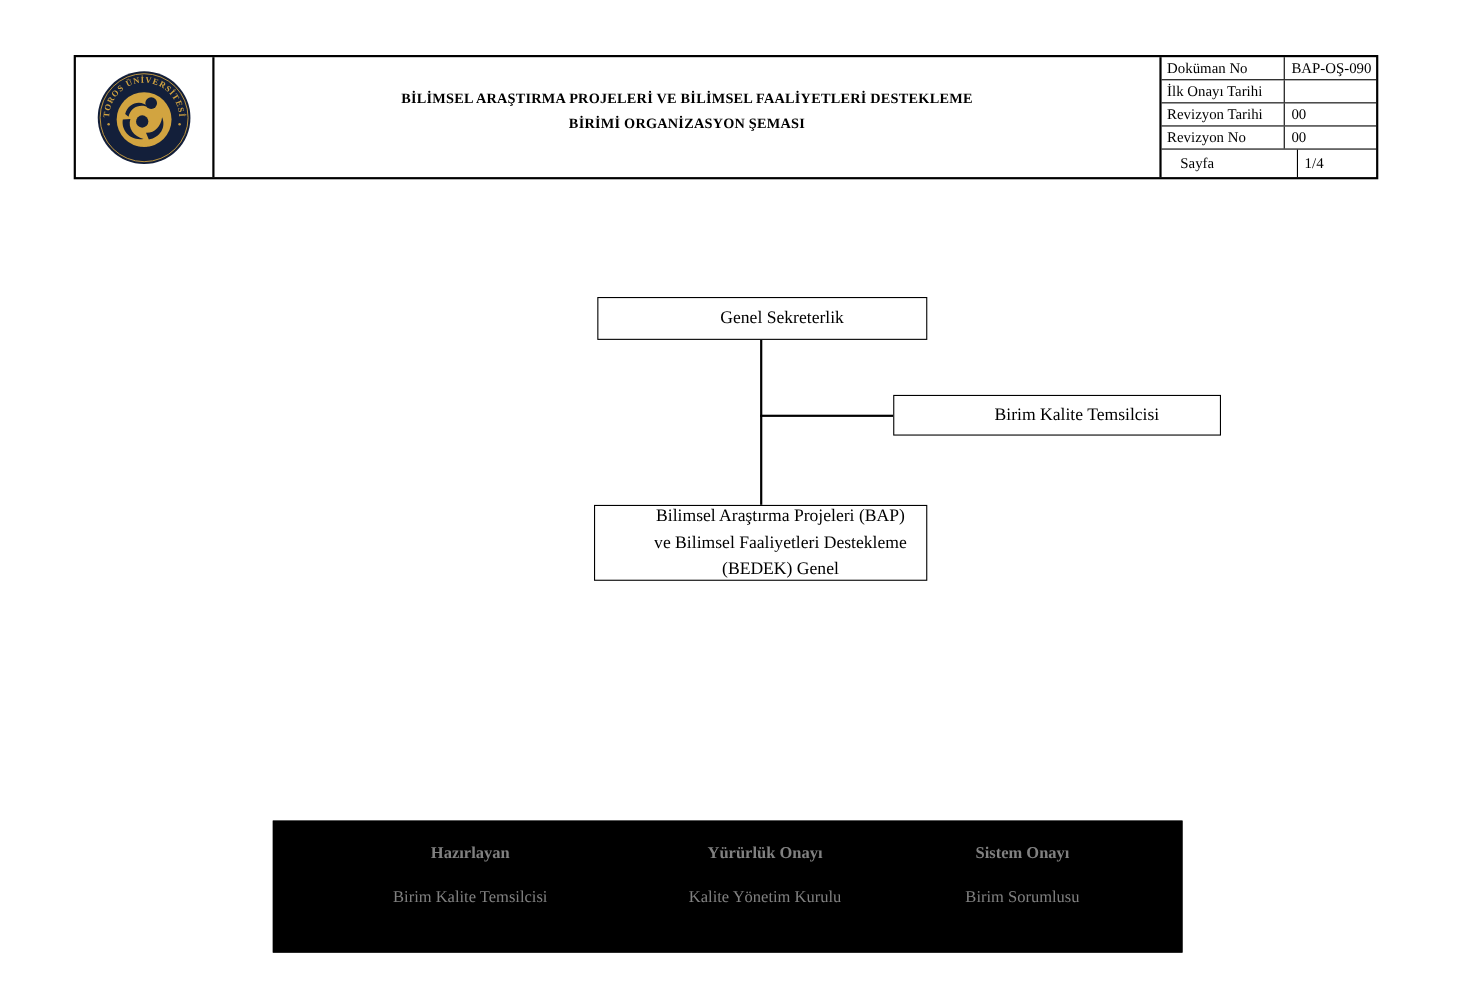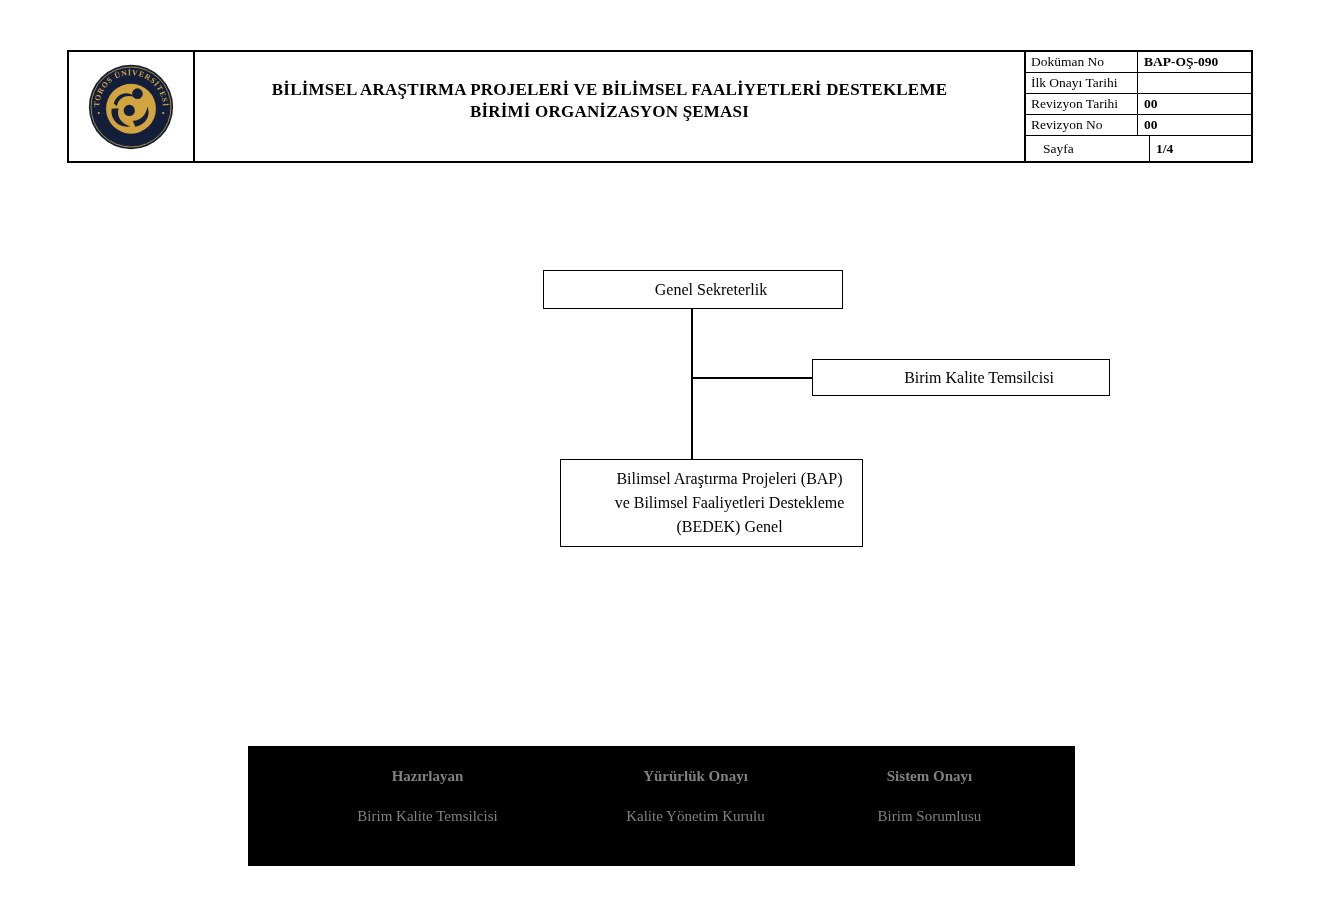--- a/index.html
+++ b/index.html
@@ -17,41 +17,41 @@
   }
   .logo-cell {
     width:126px; border-right:2px solid #000;
     display:flex; align-items:center; justify-content:center;
   }
   .title-cell {
     flex:1; display:flex; flex-direction:column;
     align-items:center; justify-content:center; position:relative; top:-6px;
   }
   .title-line {
-    font-weight:bold; font-size:17px; line-height:22px;
+    font-weight:bold; font-size:13px; line-height:22px;
     letter-spacing:0.2px; text-align:center; white-space:nowrap;
   }
   .info-panel {
-    width:227px; border-left:2px solid #000;
+    width:197px; border-left:2px solid #000;
     display:flex; flex-direction:column; font-size:13.5px;
   }
   .info-row { display:flex; border-bottom:1.5px solid #000; height:21px; align-items:center; }
   .info-row:last-child { border-bottom:none; flex:1;margin-left:12px; }
   .info-label { width:112px; border-right:1.5px solid #000; padding-left:5px; align-self:stretch; display:flex; align-items:center; }
-  .info-value { flex:1; padding-left:6px;font-weight:bold; }
+  .info-value { flex:1; padding-left:6px; }
 
   
   .org-box {
     position:absolute; border:1.5px solid #000; background:#fff;
     display:flex; flex-direction:column; align-items:center; justify-content:center;
     font-size:16px; text-align:center;padding-left:36px;
   }
   .box-root   { left:543px; top:270px; width:300px; height:39px; }
   .box-side   { left:812px; top:359px; width:298px; height:37px; }
-  .box-child  { left:560px; top:459px; width:303px; height:88px; line-height:24px; }
+  .box-child  { left:540px; top:459px; width:303px; height:69px; line-height:24px; }
   .connector  { position:absolute; background:#000; }
   .conn-trunk  { left:691px; top:309px; width:1.5px; height:150px; }
   .conn-branch { left:691px; top:377px; width:121px; height:1.5px; }
 
   
   .approval {
     position:absolute; left:248px; top:746px; width:827px; height:120px;
     border:2px solid #000; display:grid; grid-template-columns:355px 181px 287px;
     color:#808080; background:#000000;
   }

